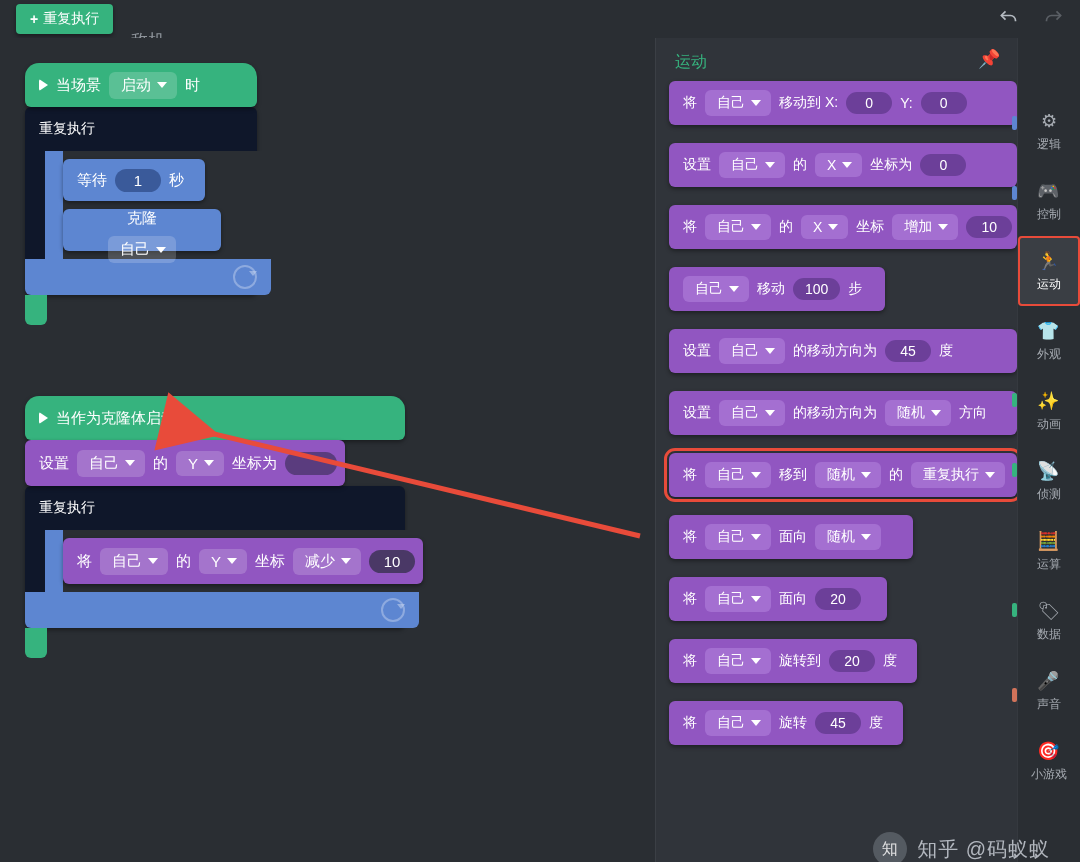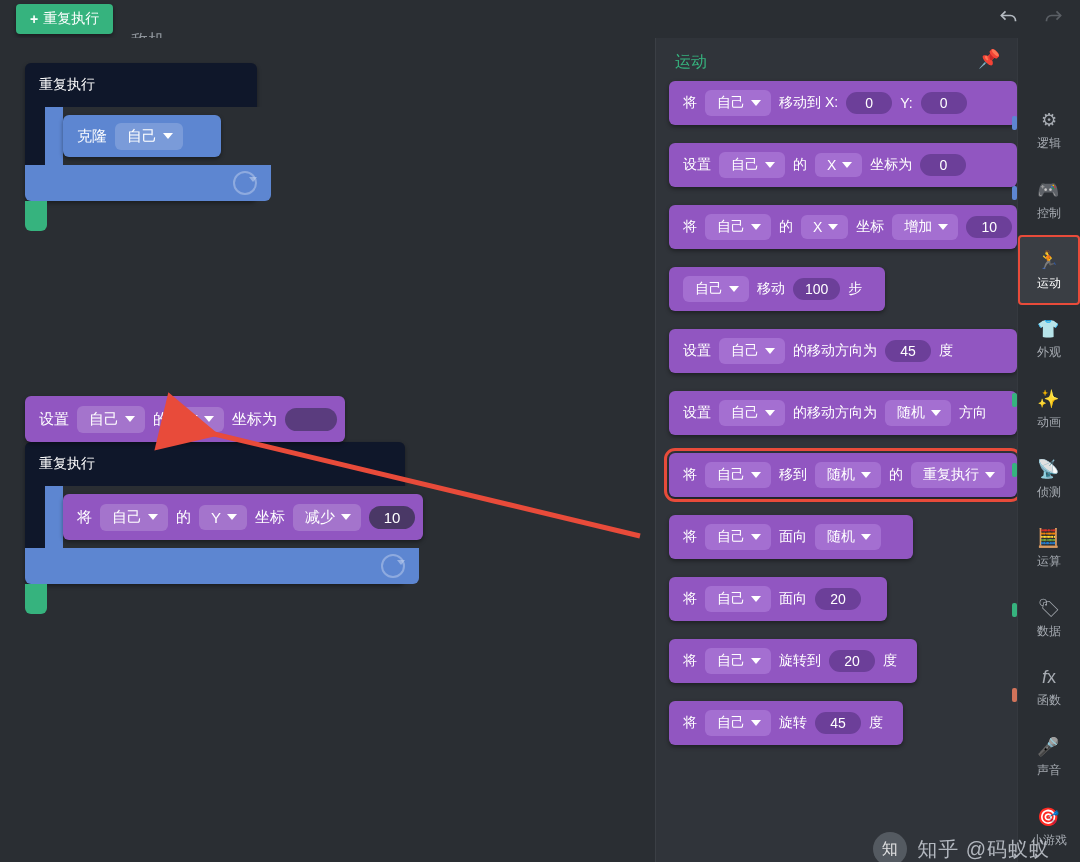--- a/index.html
+++ b/index.html
@@ -83,41 +83,59 @@
           </svg>
       </span>
     </div>
   </div>
 
   <div class="main">
 
     <div class="canvas">
 
       <div class="stack-group" style="position:absolute;left:25px;top:25px;">
+        <div class="block hat shadow" style="padding-right:22px;">
+          <span class="play-ico"></span>
+          <span>当场景</span>
+          <span class="dd">
+            <span>启动</span>
+              <span class="tri"></span>
+          </span>
+          <span>时</span>
+        </div>
         <div class="c-block shadow" style="width:232px;">
           <div class="c-head">
               <span>重复执行</span>
             </div>
           <div class="c-body" style="width:212px;">
-            <div class="block stack shadow" style="width:130px;">
+            <div class="block stack shadow" style="width:114px;margin-bottom:8px;">
+              <span>等待</span>
+              <span class="pill blue">1</span>
+              <span>秒</span>
+            </div>
+            <div class="block stack shadow" style="width:130px;flex-direction:column;">
               <span>克隆</span>
               <span class="dd">
                 <span>自己</span>
                   <span class="tri"></span>
               </span>
             </div>
           </div>
           <div class="c-foot">
               <span class="refresh"></span>
             </div>
         </div>
         <div class="notch-end"></div>
       </div>
 
       <div class="stack-group" style="position:absolute;left:25px;top:358px;">
+        <div class="block hat shadow" style="background:#36b37e;">
+          <span class="play-ico"></span>
+          <span>当作为克隆体启动时</span>
+        </div>
         <div class="block stack purple shadow" style="height:46px;width:292px;">
           <span>设置</span>
           <span class="dd">
               <span>自己</span>
               <span class="tri"></span>
             </span>
           <span>的</span>
           <span class="dd">
               <span>Y</span>
               <span class="tri"></span>
@@ -352,24 +370,20 @@
         </div>
       <div class="cat">
           <span class="ci">🧮</span>
           <span>运算</span>
         </div>
       <div class="cat">
           <span class="ci">🏷</span>
           <span>数据</span>
         </div>
       <div class="cat">
-          <span class="ci"><i>f</i>x</span>
-          <span>函数</span>
-        </div>
-      <div class="cat">
           <span class="ci">🎤</span>
           <span>声音</span>
         </div>
       <div class="cat">
           <span class="ci">🎯</span>
           <span>小游戏</span>
         </div>
     </div>
   </div>
 

